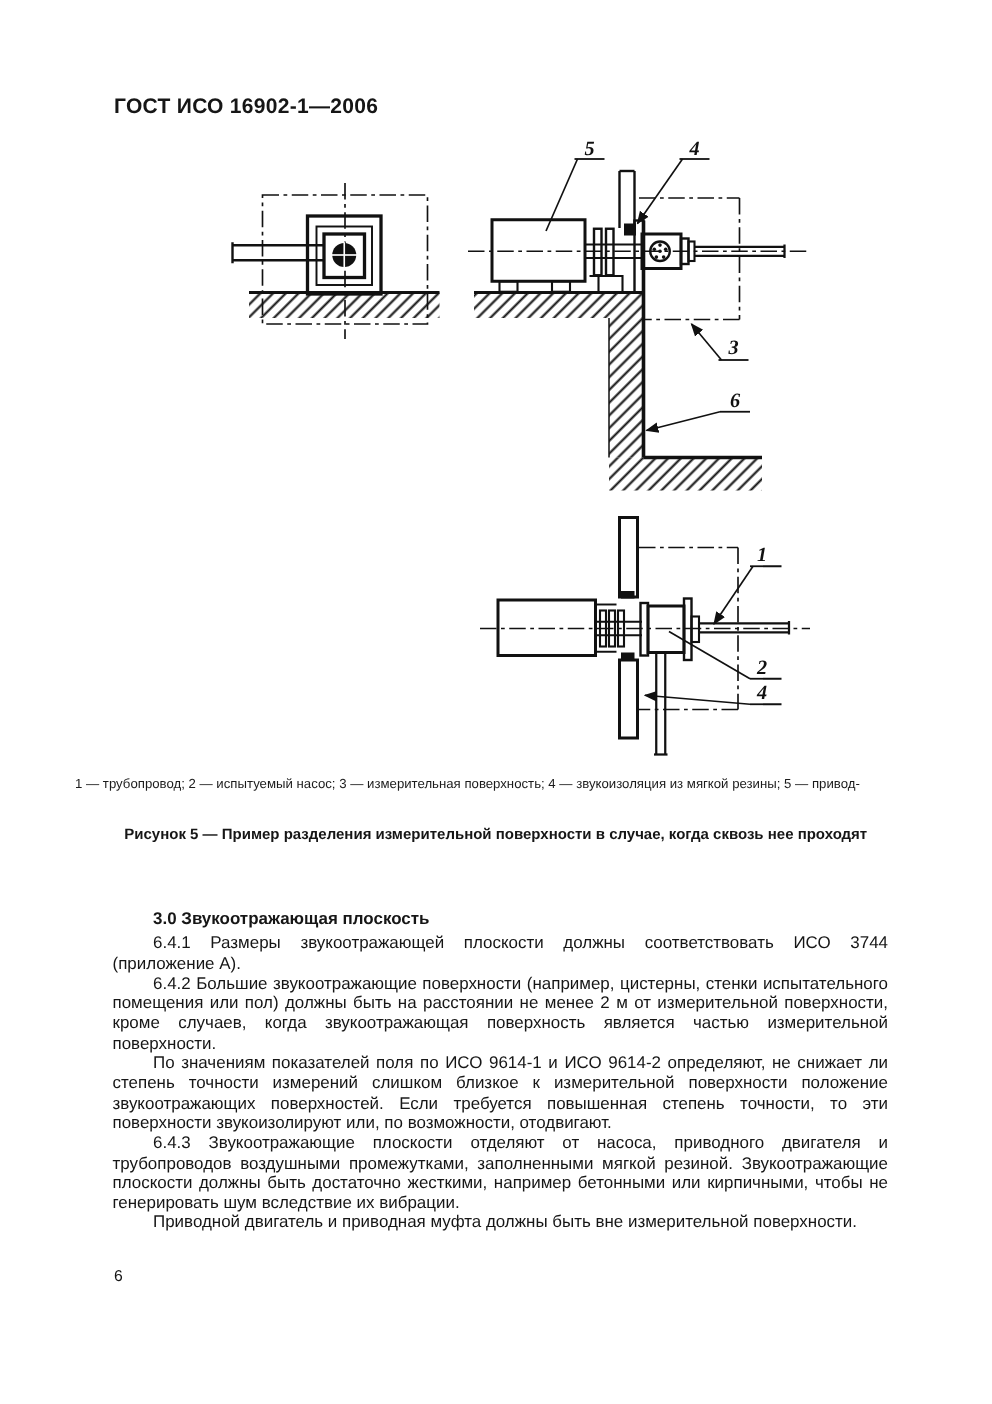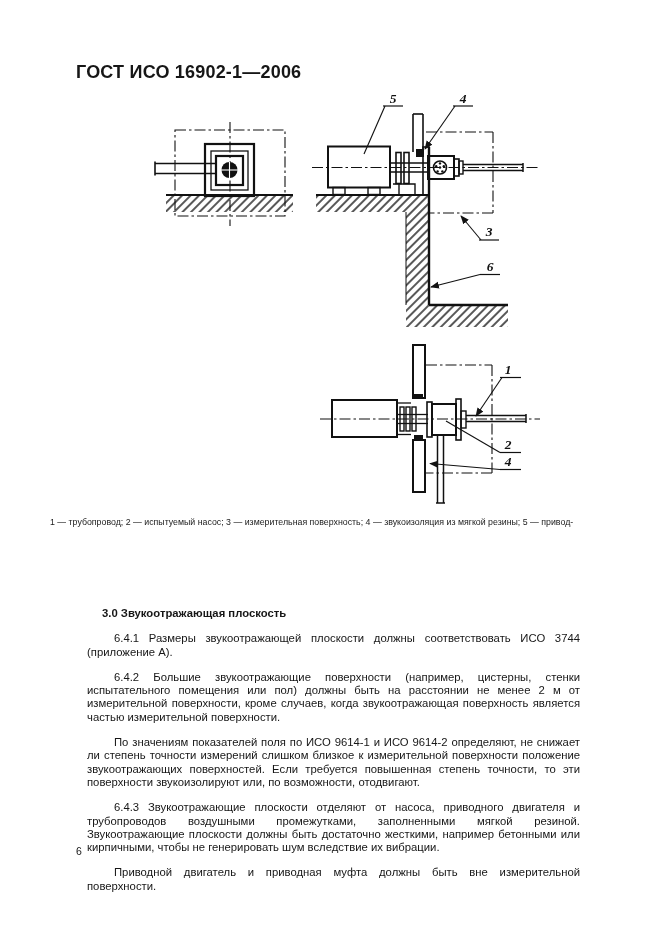--- a/index.html
+++ b/index.html
@@ -2,36 +2,36 @@
 <html><head>
 <meta charset="utf-8">
 <style>
   html,body{margin:0;padding:0;}
   body{
     width:661px;height:936px;background:#ffffff;position:relative;
     font-family:"Liberation Sans",sans-serif;color:#161616;overflow:hidden;
   }
   .abs{position:absolute;}
   .header{
-    left:76px;top:62px;font-size:18px;font-weight:bold;letter-spacing:.2px;
+    left:76px;top:62px;font-size:14px;font-weight:bold;letter-spacing:.2px;
   }
   .fig-svg{left:0;top:0;}
   .legend{
     left:50px;top:516px;width:561px;
     font-size:8.8px;line-height:12px;color:#1b1b1b;
   }
   .caption{
     left:60px;top:550px;width:541px;text-align:center;
     font-size:10px;font-weight:bold;line-height:13.5px;
   }
   .content{
     left:75px;top:607px;width:517px;font-size:11.3px;line-height:13.3px;
     text-align:justify;
   }
-  .content p{margin:12px;text-indent:27px;}
+  .content p{margin:0;text-indent:27px;}
   .content h3{
     font-size:11.3px;margin:0 0 3px 0;text-indent:27px;font-weight:bold;
   }
   .content h3.h65{margin-top:4px;}
   .pagenum{left:76px;top:845px;font-size:10.5px;}
   svg text.callout{
     font-family:"Liberation Serif",serif;font-style:italic;font-weight:bold;
     font-size:13.5px;fill:#111;
   }
   svg .ln{stroke:#111;fill:none;}
@@ -181,20 +181,21 @@
       <line class="ln" x1="500" y1="469.5" x2="430" y2="463.5" stroke-width="1.1" marker-end="url(#arr)"></line>
     </g>
   </g>
 </svg>
 
 <div class="abs legend">
   <div>1 — трубопровод; 2 — испытуемый насос; 3 — измерительная поверхность; 4 — звукоизоляция из мягкой резины; 5 — привод-</div>
 </div>
 
 <div class="abs caption">
+  <div>Рисунок  5 — Пример разделения измерительной поверхности в случае, когда сквозь нее проходят</div>
 </div>
 
 <div class="abs content">
   <h3>3.0  Звукоотражающая плоскость</h3>
   <p>6.4.1  Размеры звукоотражающей плоскости должны соответствовать ИСО 3744 (приложение А).</p>
   <p>6.4.2  Большие звукоотражающие поверхности (например, цистерны, стенки испытательного помещения или пол) должны быть на расстоянии не менее 2 м от измерительной поверхности, кроме случаев, когда звукоотражающая поверхность является частью измерительной поверхности.</p>
   <p>По значениям показателей поля по ИСО 9614-1 и ИСО 9614-2 определяют, не снижает ли степень точности измерений слишком близкое к измерительной поверхности положение звукоотражающих поверхностей. Если требуется повышенная степень точности, то эти поверхности звукоизолируют или, по возможности, отодвигают.</p>
   <p>6.4.3  Звукоотражающие плоскости отделяют от насоса, приводного двигателя и трубопроводов воздушными промежутками, заполненными мягкой резиной. Звукоотражающие плоскости должны быть достаточно жесткими, например бетонными или кирпичными, чтобы не генерировать шум вследствие их вибрации.</p>
   <p>Приводной двигатель и приводная муфта должны быть вне измерительной поверхности.</p>
 </div>

